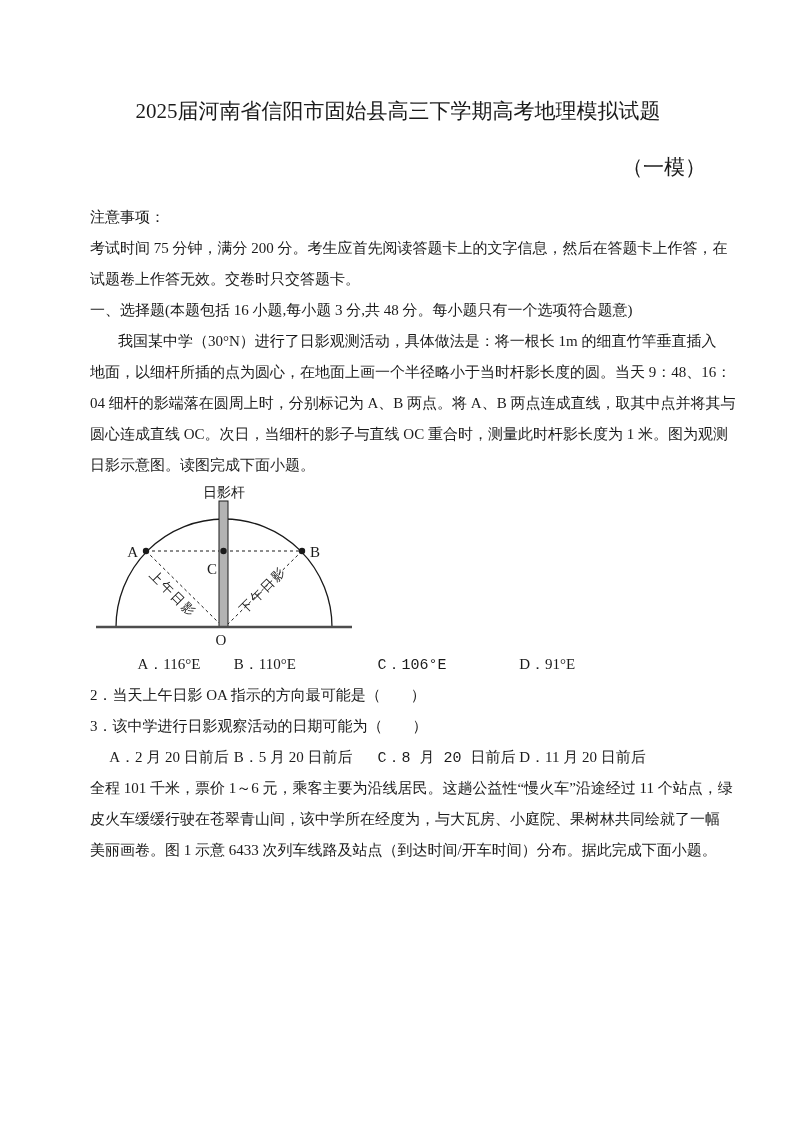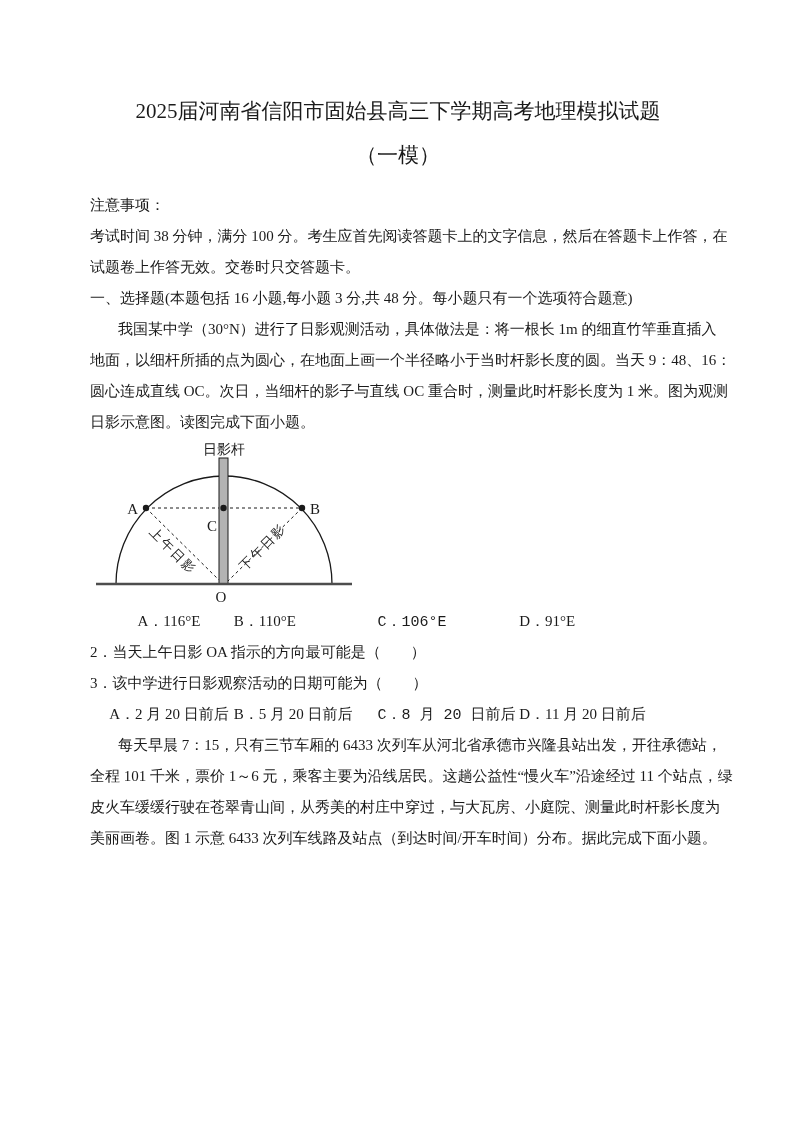--- a/index.html
+++ b/index.html
@@ -11,21 +11,21 @@
     padding:96px 88px 0 90px;
     font-family:"Liberation Serif","DejaVu Serif",serif;
     color:#1a1a1a;
     overflow:hidden;
   }
   .title {
     font-size:21px; line-height:30px;
     text-align:center; font-weight:normal;
     margin:0; white-space:nowrap;
   }
-  .subtitle { margin-top:14px; }
+  .subtitle { margin-top:26px;text-align:right; }
   .line {
     font-size:15px; line-height:31px; height:31px;
     white-space:nowrap;
   }
   .first { margin-top:20px; }
   .indent { text-indent:28px; }
   .options { padding-left:18px; }
   .opt { display:inline-block; }
   .c1 { min-width:122px;text-align:center; }
   .c2 { min-width:140px; }
@@ -36,27 +36,28 @@
 </style>
 </head>
 <body>
 
 <div class="page">
 
   <h1 class="title">2025届河南省信阳市固始县高三下学期高考地理模拟试题</h1>
   <div class="title subtitle">（一模）</div>
 
   <div class="line first">注意事项：</div>
-  <div class="line">考试时间 38 分钟，满分 100 分。考生应首先阅读答题卡上的文字信息，然后在答题卡上作答，在</div>
+  <div class="line">考试时间 75 分钟，满分 200 分。考生应首先阅读答题卡上的文字信息，然后在答题卡上作答，在</div>
   <div class="line">试题卷上作答无效。交卷时只交答题卡。</div>
 
   <div class="line">一、选择题(本题包括 16 小题,每小题 3 分,共 48 分。每小题只有一个选项符合题意)</div>
 
   <div class="line indent">我国某中学（30°N）进行了日影观测活动，具体做法是：将一根长 1m 的细直竹竿垂直插入</div>
   <div class="line">地面，以细杆所插的点为圆心，在地面上画一个半径略小于当时杆影长度的圆。当天 9：48、16：</div>
+  <div class="line">04 细杆的影端落在圆周上时，分别标记为 A、B 两点。将 A、B 两点连成直线，取其中点并将其与</div>
   <div class="line">圆心连成直线 OC。次日，当细杆的影子与直线 OC 重合时，测量此时杆影长度为 1 米。图为观测</div>
   <div class="line">日影示意图。读图完成下面小题。</div>
 
   <div class="figure-block">
     <svg width="280" height="168" viewBox="0 0 280 168">
 
       <text class="svg-text" x="134" y="16" font-size="14" text-anchor="middle">日影杆</text>
 
       <path d="M 26 146 A 108 108 0 0 1 242 146" fill="none" stroke="#1a1a1a" stroke-width="1.3"></path>
 
@@ -94,18 +95,17 @@
   <div class="line">2．当天上午日影 OA 指示的方向最可能是（　　）</div>
 
   <div class="line">3．该中学进行日影观察活动的日期可能为（　　）</div>
   <div class="line options">
     <span class="opt c1">A．2 月 20 日前后</span>
     <span class="opt c2">B．5 月 20 日前后</span>
     <span class="opt c3">C．8 月 20 日前后</span>
     <span class="opt">D．11 月 20 日前后</span>
   </div>
 
-  <div class="line indent">每天早晨 7：15，只有三节车厢的 6433 次列车从河北省承德市兴隆县站出发，开往承德站，</div>
   <div class="line">全程 101 千米，票价 1～6 元，乘客主要为沿线居民。这趟公益性“慢火车”沿途经过 11 个站点，绿</div>
-  <div class="line">皮火车缓缓行驶在苍翠青山间，从秀美的村庄中穿过，与大瓦房、小庭院、测量此时杆影长度为</div>
+  <div class="line">皮火车缓缓行驶在苍翠青山间，该中学所在经度为，与大瓦房、小庭院、果树林共同绘就了一幅</div>
   <div class="line">美丽画卷。图 1 示意 6433 次列车线路及站点（到达时间/开车时间）分布。据此完成下面小题。</div>
 
 </div>
 
 </body></html>

